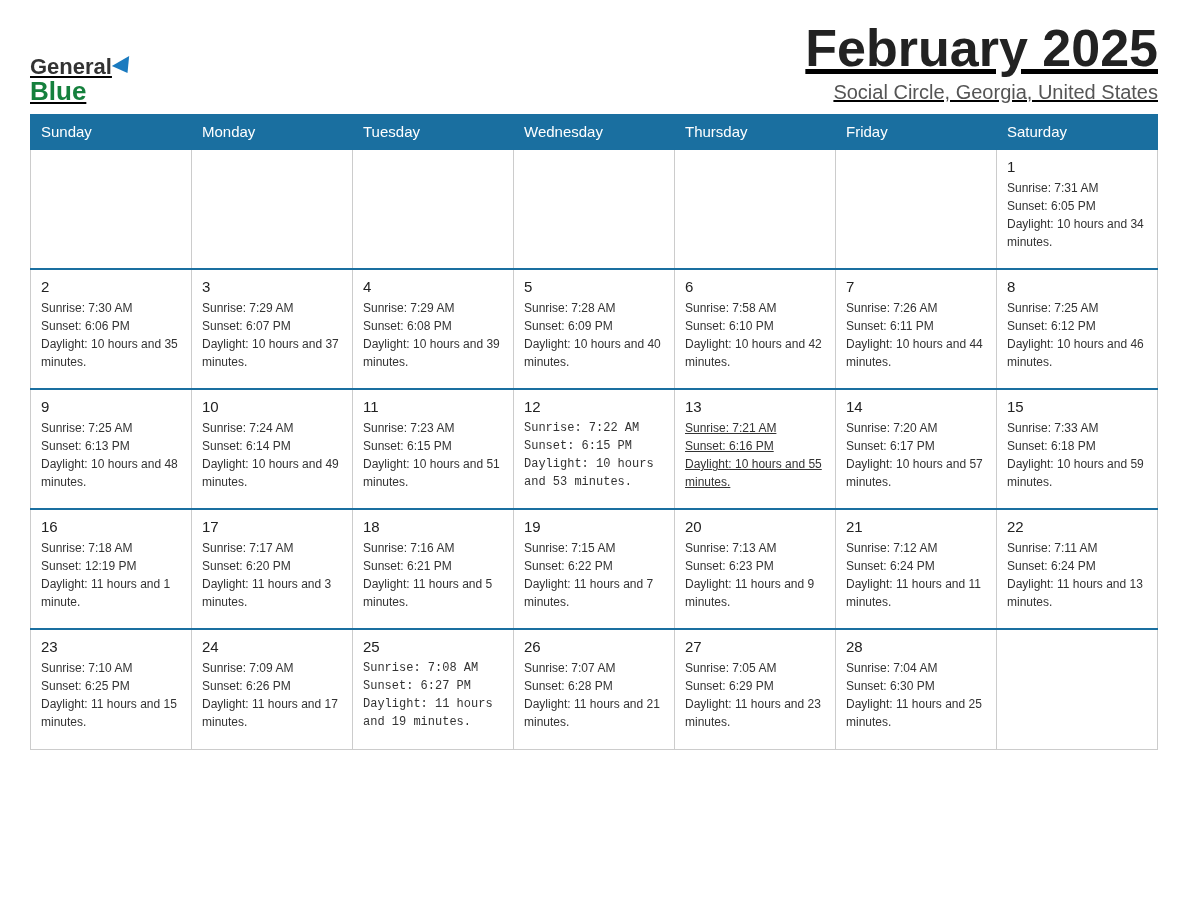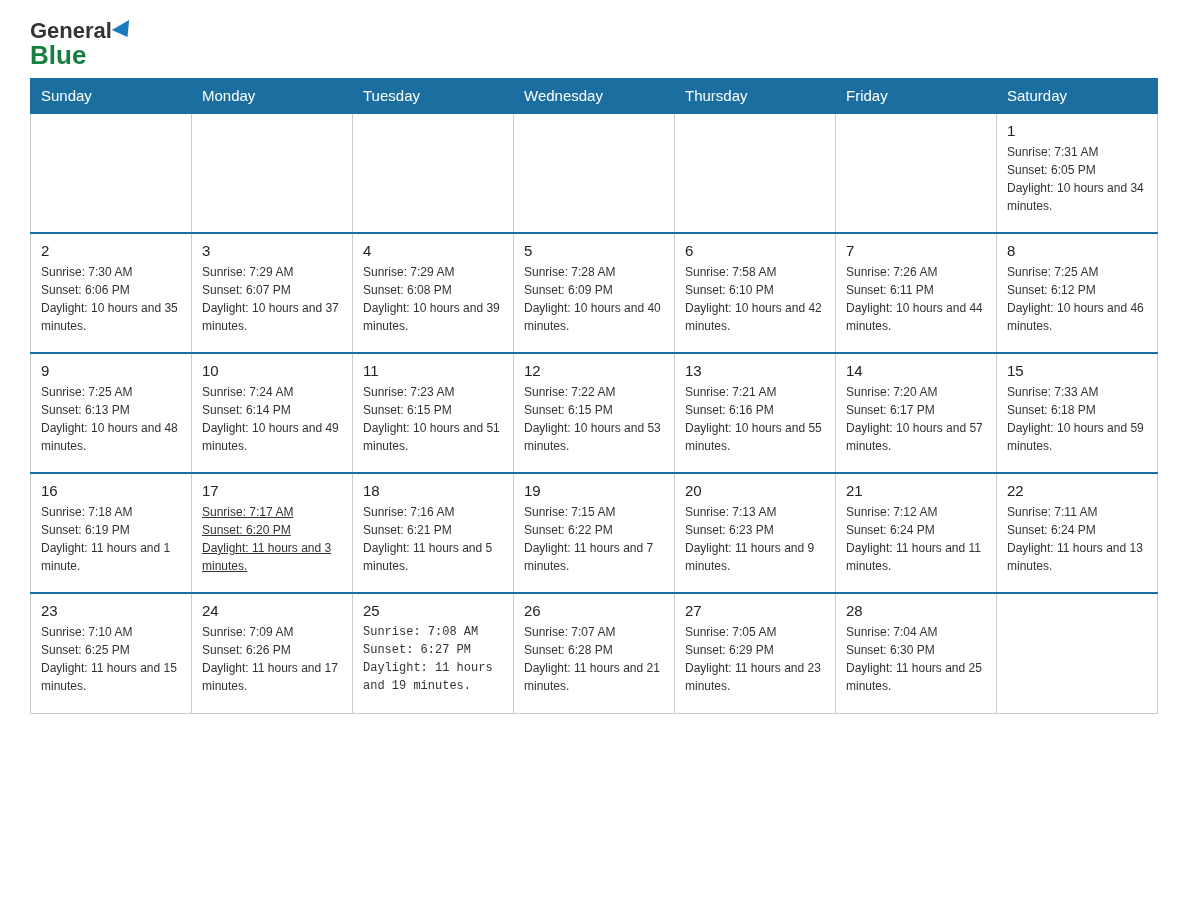--- a/index.html
+++ b/index.html
@@ -8,20 +8,21 @@
       background: #fff;
       padding: 20px 30px;
       width: 1188px;
       min-height: 918px;
     }
     .header {
       display: flex;
       justify-content: space-between;
       align-items: flex-end;
       margin-bottom: 10px;
+      text-decoration: underline;
     }
     .logo {
       display: flex;
       flex-direction: column;
       align-items: flex-start;
     }
     .logo-general {
       font-size: 22px;
       font-weight: bold;
       color: #333;
@@ -112,20 +113,22 @@
 
 <div class="header">
   <div class="logo">
     <div class="logo-line">
       <span class="logo-general">General</span>
       <span class="logo-triangle"></span>
     </div>
     <span class="logo-blue">Blue</span>
   </div>
   <div class="title-section">
+    <div class="month-title">February 2025</div>
+    <div class="location-title">Social Circle, Georgia, United States</div>
   </div>
 </div>
 
 <table class="calendar">
   <thead>
     <tr>
     <th>Sunday</th>
         <th>Monday</th>
         <th>Tuesday</th>
         <th>Wednesday</th>
@@ -207,53 +210,53 @@
 Daylight: 10 hours and 49 minutes.</div>
         </td>
         <td>
           <span class="day-number">11</span>
           <div class="sun-info" style="white-space: pre-line;">Sunrise: 7:23 AM
 Sunset: 6:15 PM
 Daylight: 10 hours and 51 minutes.</div>
         </td>
         <td>
           <span class="day-number">12</span>
-          <div class="sun-info" style="white-space: pre-line;">Sunrise: 7:22 AM
+          <div class="sun-info" style="white-space: pre-line; font-family: Liberation Mono, monospace;">Sunrise: 7:22 AM
 Sunset: 6:15 PM
 Daylight: 10 hours and 53 minutes.</div>
         </td>
         <td>
           <span class="day-number">13</span>
-          <div class="sun-info" style="white-space: pre-line;">Sunrise: 7:21 AM
+          <div class="sun-info" style="white-space: pre-line; text-decoration: underline;">Sunrise: 7:21 AM
 Sunset: 6:16 PM
 Daylight: 10 hours and 55 minutes.</div>
         </td>
         <td>
           <span class="day-number">14</span>
           <div class="sun-info" style="white-space: pre-line;">Sunrise: 7:20 AM
 Sunset: 6:17 PM
 Daylight: 10 hours and 57 minutes.</div>
         </td>
         <td>
           <span class="day-number">15</span>
           <div class="sun-info" style="white-space: pre-line;">Sunrise: 7:33 AM
 Sunset: 6:18 PM
 Daylight: 10 hours and 59 minutes.</div>
         </td>
       </tr>
       <tr class="week-row">
         <td>
           <span class="day-number">16</span>
           <div class="sun-info" style="white-space: pre-line;">Sunrise: 7:18 AM
-Sunset: 6:19 PM
+Sunset: 12:19 PM
 Daylight: 11 hours and 1 minute.</div>
         </td>
         <td>
           <span class="day-number">17</span>
-          <div class="sun-info" style="white-space: pre-line; text-decoration: underline;">Sunrise: 7:17 AM
+          <div class="sun-info" style="white-space: pre-line;">Sunrise: 7:17 AM
 Sunset: 6:20 PM
 Daylight: 11 hours and 3 minutes.</div>
         </td>
         <td>
           <span class="day-number">18</span>
           <div class="sun-info" style="white-space: pre-line;">Sunrise: 7:16 AM
 Sunset: 6:21 PM
 Daylight: 11 hours and 5 minutes.</div>
         </td>
         <td>

